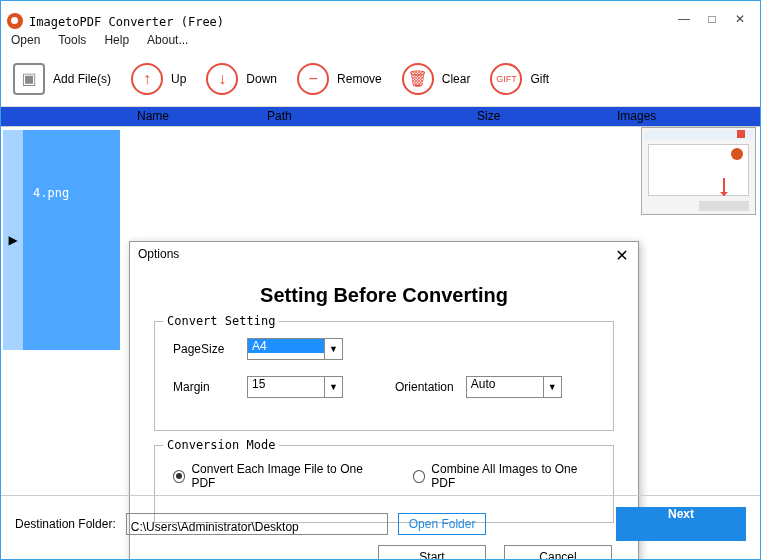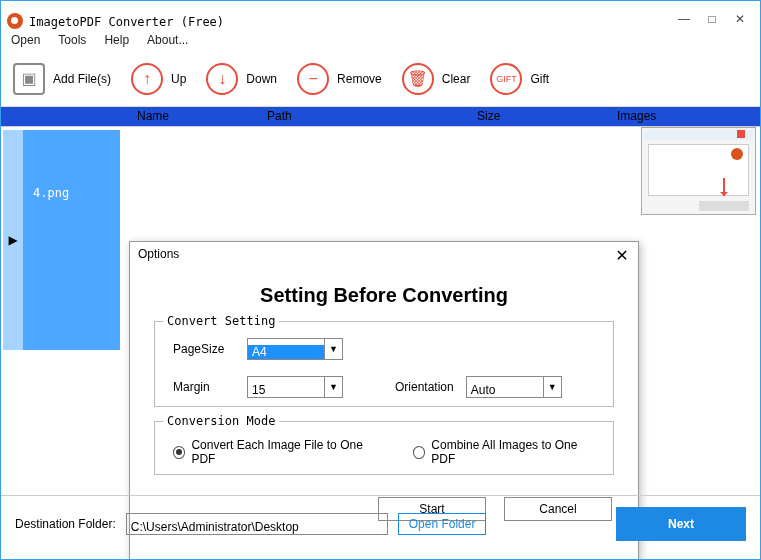--- a/index.html
+++ b/index.html
@@ -29,40 +29,40 @@
 .thumb .tb-dot{position:absolute;top:20px;right:12px;width:12px;height:12px;background:#d9531e;border-radius:50%;}
 .thumb .tb-btns{position:absolute;bottom:3px;right:6px;width:50px;height:10px;background:#ddd;}
 .thumb .tb-arrow{position:absolute;bottom:18px;right:30px;width:2px;height:18px;background:#e74c3c;}
 .thumb .tb-arrow::after{content:'';position:absolute;bottom:-4px;left:-3px;border:4px solid transparent;border-top-color:#e74c3c;}
 
 .dialog { position:absolute; left:128px; top:114px; width:510px; height:372px; background:#fff; border:1px solid #999; box-shadow:2px 2px 8px rgba(0,0,0,0.25); }
 .dlg-title { height:24px; display:flex; align-items:center; padding:0 8px; font-family:"SimSun",monospace; }
 .dlg-title span { flex:1; }
 .dlg-close { width:16px; height:16px; font-size:16px; text-align:center; }
 .dlg-heading { text-align:center; font-weight:bold; font-size:20px; margin:18px 0 14px; }
-.fieldset { margin: 12px 24px 14px; border:1px solid #bbb; padding: 16px 18px 8px; position:relative; }
+.fieldset { margin: 12px 24px 14px; border:1px solid #bbb; padding: 16px 18px 32px; position:relative; }
 .fieldset .legend { position:absolute; top:-8px; left:8px; background:#fff; padding:0 4px; font-family:"SimSun",monospace; }
 .form-row { display:flex; align-items:center; gap:12px; margin-bottom:16px; }
 .form-row:last-child { margin-bottom:0; }
 .form-label { width:62px; }
-.combo { width:96px; height:22px; border:1px solid #888; display:flex; align-items:flex-end; position:relative; }
+.combo { width:96px; height:22px; border:1px solid #888; display:flex; align-items:flex-start; position:relative; }
 .combo .val { flex:1; padding:0 4px; }
 .combo .arrow { width:18px; height:100%; border-left:1px solid #888; display:flex; align-items:center; justify-content:center; font-size:9px; }
 .combo.sel .val{ background:#1e90ff; color:#fff; }
 .radio-row { display:flex; gap:34px; }
 .radio-opt { display:flex; align-items:center; gap:6px; }
 .radio { width:13px; height:13px; border:1px solid #555; border-radius:50%; display:flex; align-items:center; justify-content:center; }
 .radio.on::after{content:'';width:6px;height:6px;background:#333;border-radius:50%;}
 .dlg-btns { display:flex; justify-content:flex-end; gap:18px; padding:8px 26px 0; }
 .dlg-btn { width:108px; height:24px; border:1px solid #888; background:#fff; display:flex; align-items:center; justify-content:center; }
 
 .footer { position:absolute; left:0; bottom:8px; width:100%; height:56px; border-top:1px solid #ccc; display:flex; align-items:center; padding:0 14px; gap:10px; }
 .dest-input { width:262px; height:22px; border:1px solid #888; padding:0 4px; display:flex; align-items:flex-end; }
 .open-folder { height:22px; padding:0 10px; border:1px solid #1e88e5; color:#1e88e5; display:flex; align-items:center; }
-.next-btn { margin-left:auto; width:130px; height:34px; background:#1e88e5; color:#fff; display:flex; align-items:center; justify-content:center; font-size:16px; font-weight:bold; }
+.next-btn { margin-left:auto; width:130px; height:34px; background:#1e88e5; color:#fff; display:flex; justify-content:center; font-size:16px; font-weight:bold; }
 </style>
 </head>
 <body>
 
 <div class="titlebar">
   <div class="app-icon"></div>
   <div class="titlebar-title">ImagetoPDF Converter (Free)</div>
   <div class="win-btn">—</div>
   <div class="win-btn">□</div>
   <div class="win-btn">✕</div>

